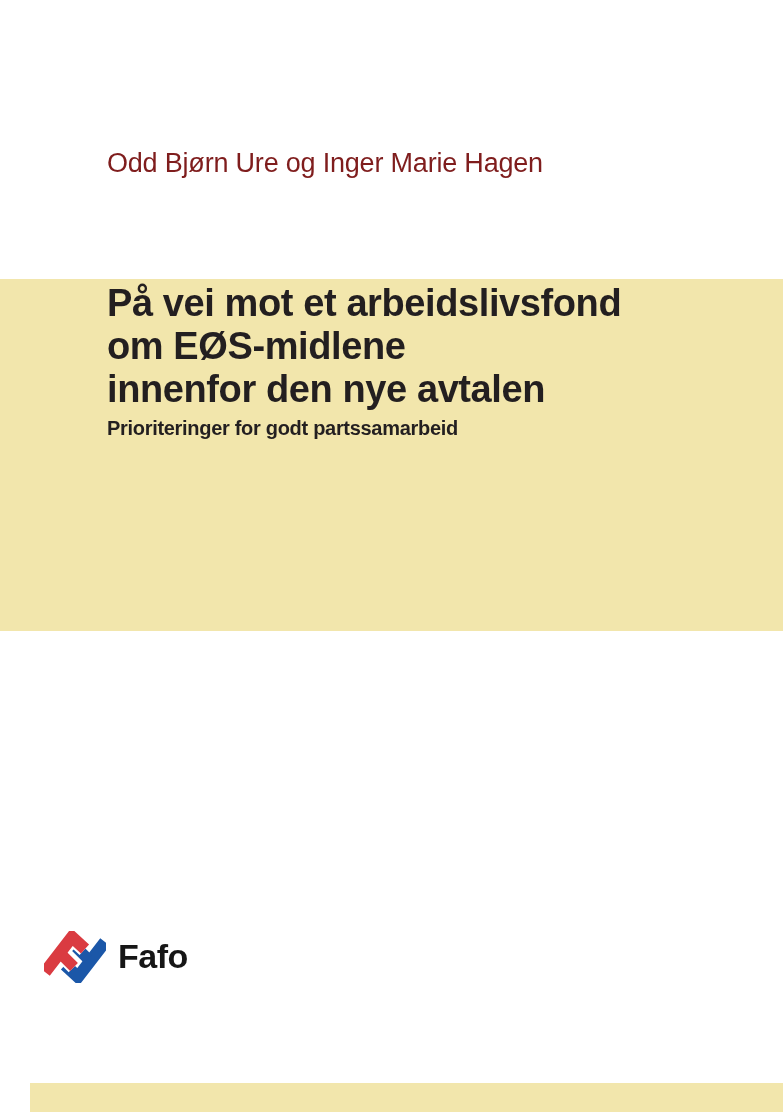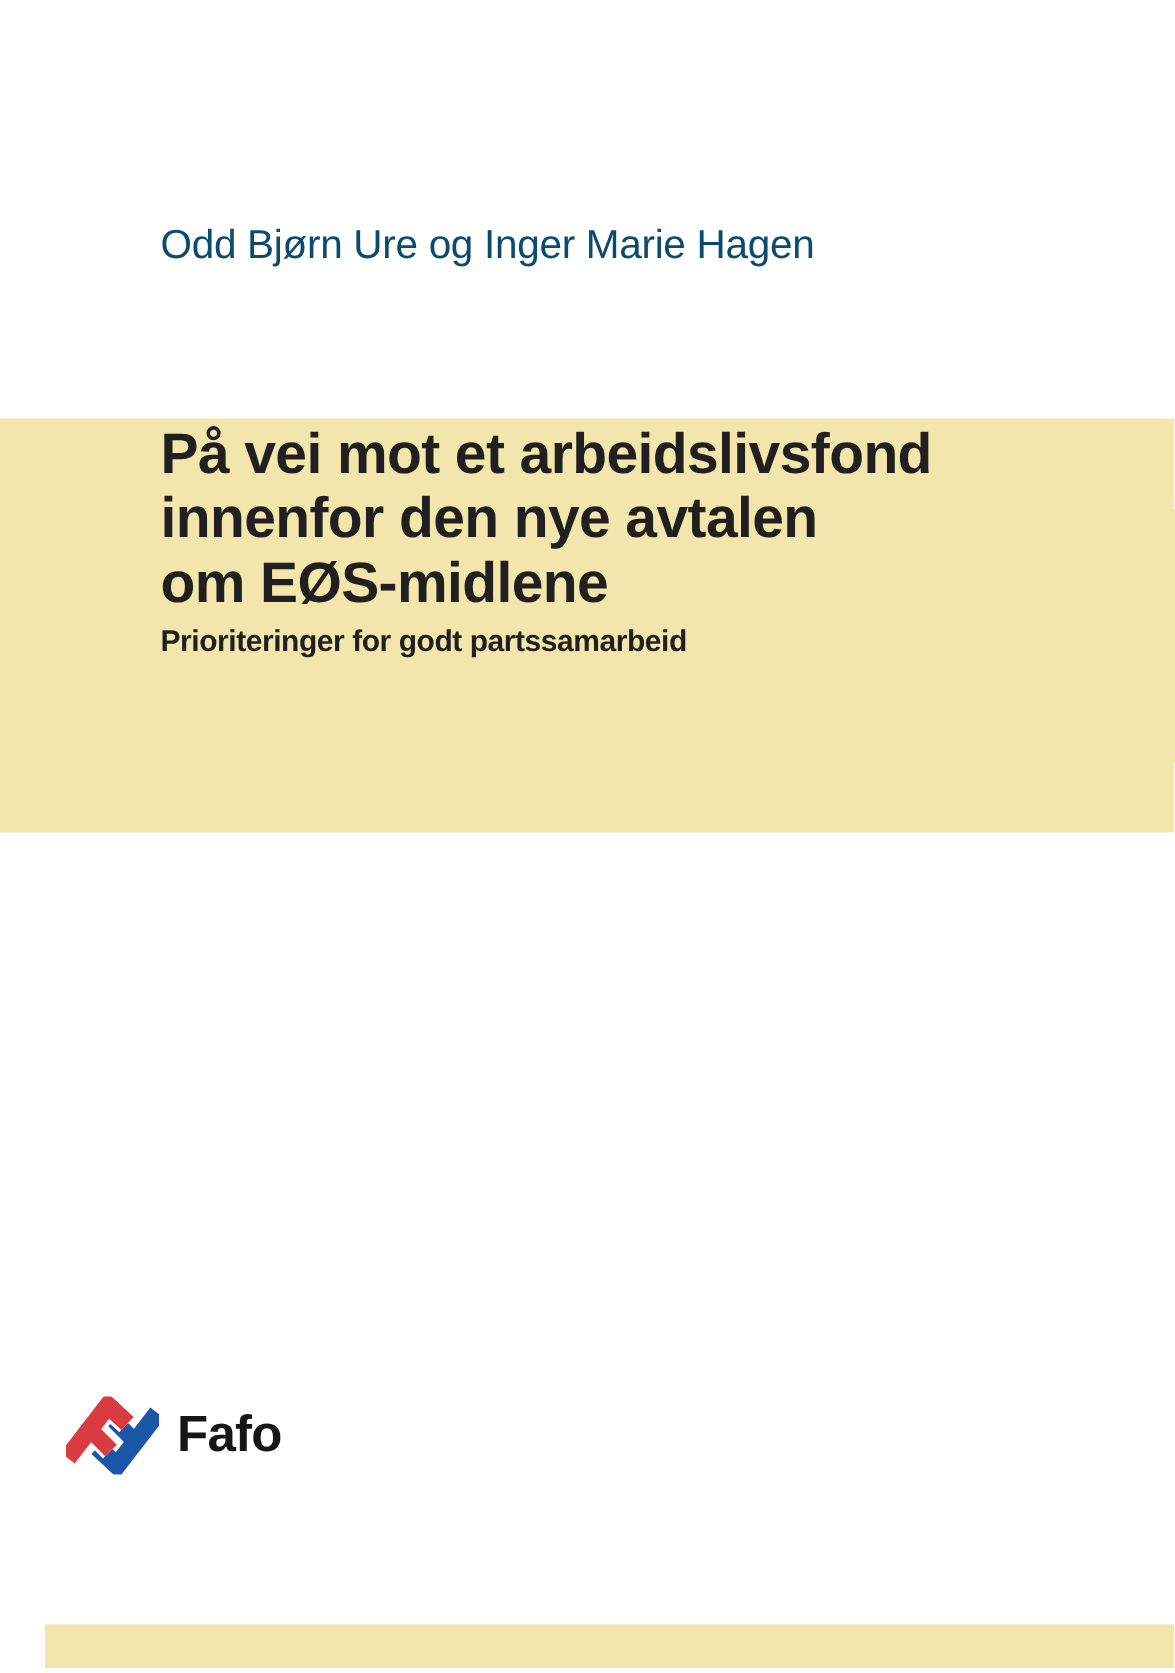--- a/index.html
+++ b/index.html
@@ -11,28 +11,28 @@
     overflow: hidden;
     font-family: "Liberation Sans", sans-serif;
   }
   .authors {
     position: absolute;
     left: 107px;
     top: 146px;
     font-size: 27px;
     line-height: 34px;
     letter-spacing: -0.2px;
-    color: #0c4a6e;
+    color: #7f1d1d;
   }
   .band {
     position: absolute;
     left: 0;
     top: 279px;
     width: 783px;
-    height: 276px;
+    height: 352px;
     background: #f2e6ac;
   }
   .title {
     padding: 3px 40px 0 107px;
     font-size: 38px;
     line-height: 43px;
     font-weight: 700;
     letter-spacing: -0.4px;
     color: #231f20;
   }
@@ -74,22 +74,22 @@
 </head>
 <body>
 
 <div class="page">
 
   <div class="authors">Odd Bjørn Ure og Inger Marie Hagen</div>
 
   <div class="band">
     <h1 class="title" style="margin:0;">
       <span class="line">På vei mot et arbeidslivsfond</span>
+      <span class="line">om EØS-midlene</span>
       <span class="line">innenfor den nye avtalen</span>
-      <span class="line">om EØS-midlene</span>
     </h1>
     <h2 class="subtitle" style="margin:0;">
       <span class="line">Prioriteringer for godt partssamarbeid</span>
     </h2>
   </div>
 
   <div class="logo">
     <svg viewBox="0 0 62 52" xmlns="http://www.w3.org/2000/svg" fill="none" stroke-linecap="butt">
       <path d="M61 11 L34 46 L21 34" stroke-width="12" stroke="#1b57a8"></path>
       <path d="M44 28 L32 16" stroke-width="11" stroke="#1b57a8"></path>

